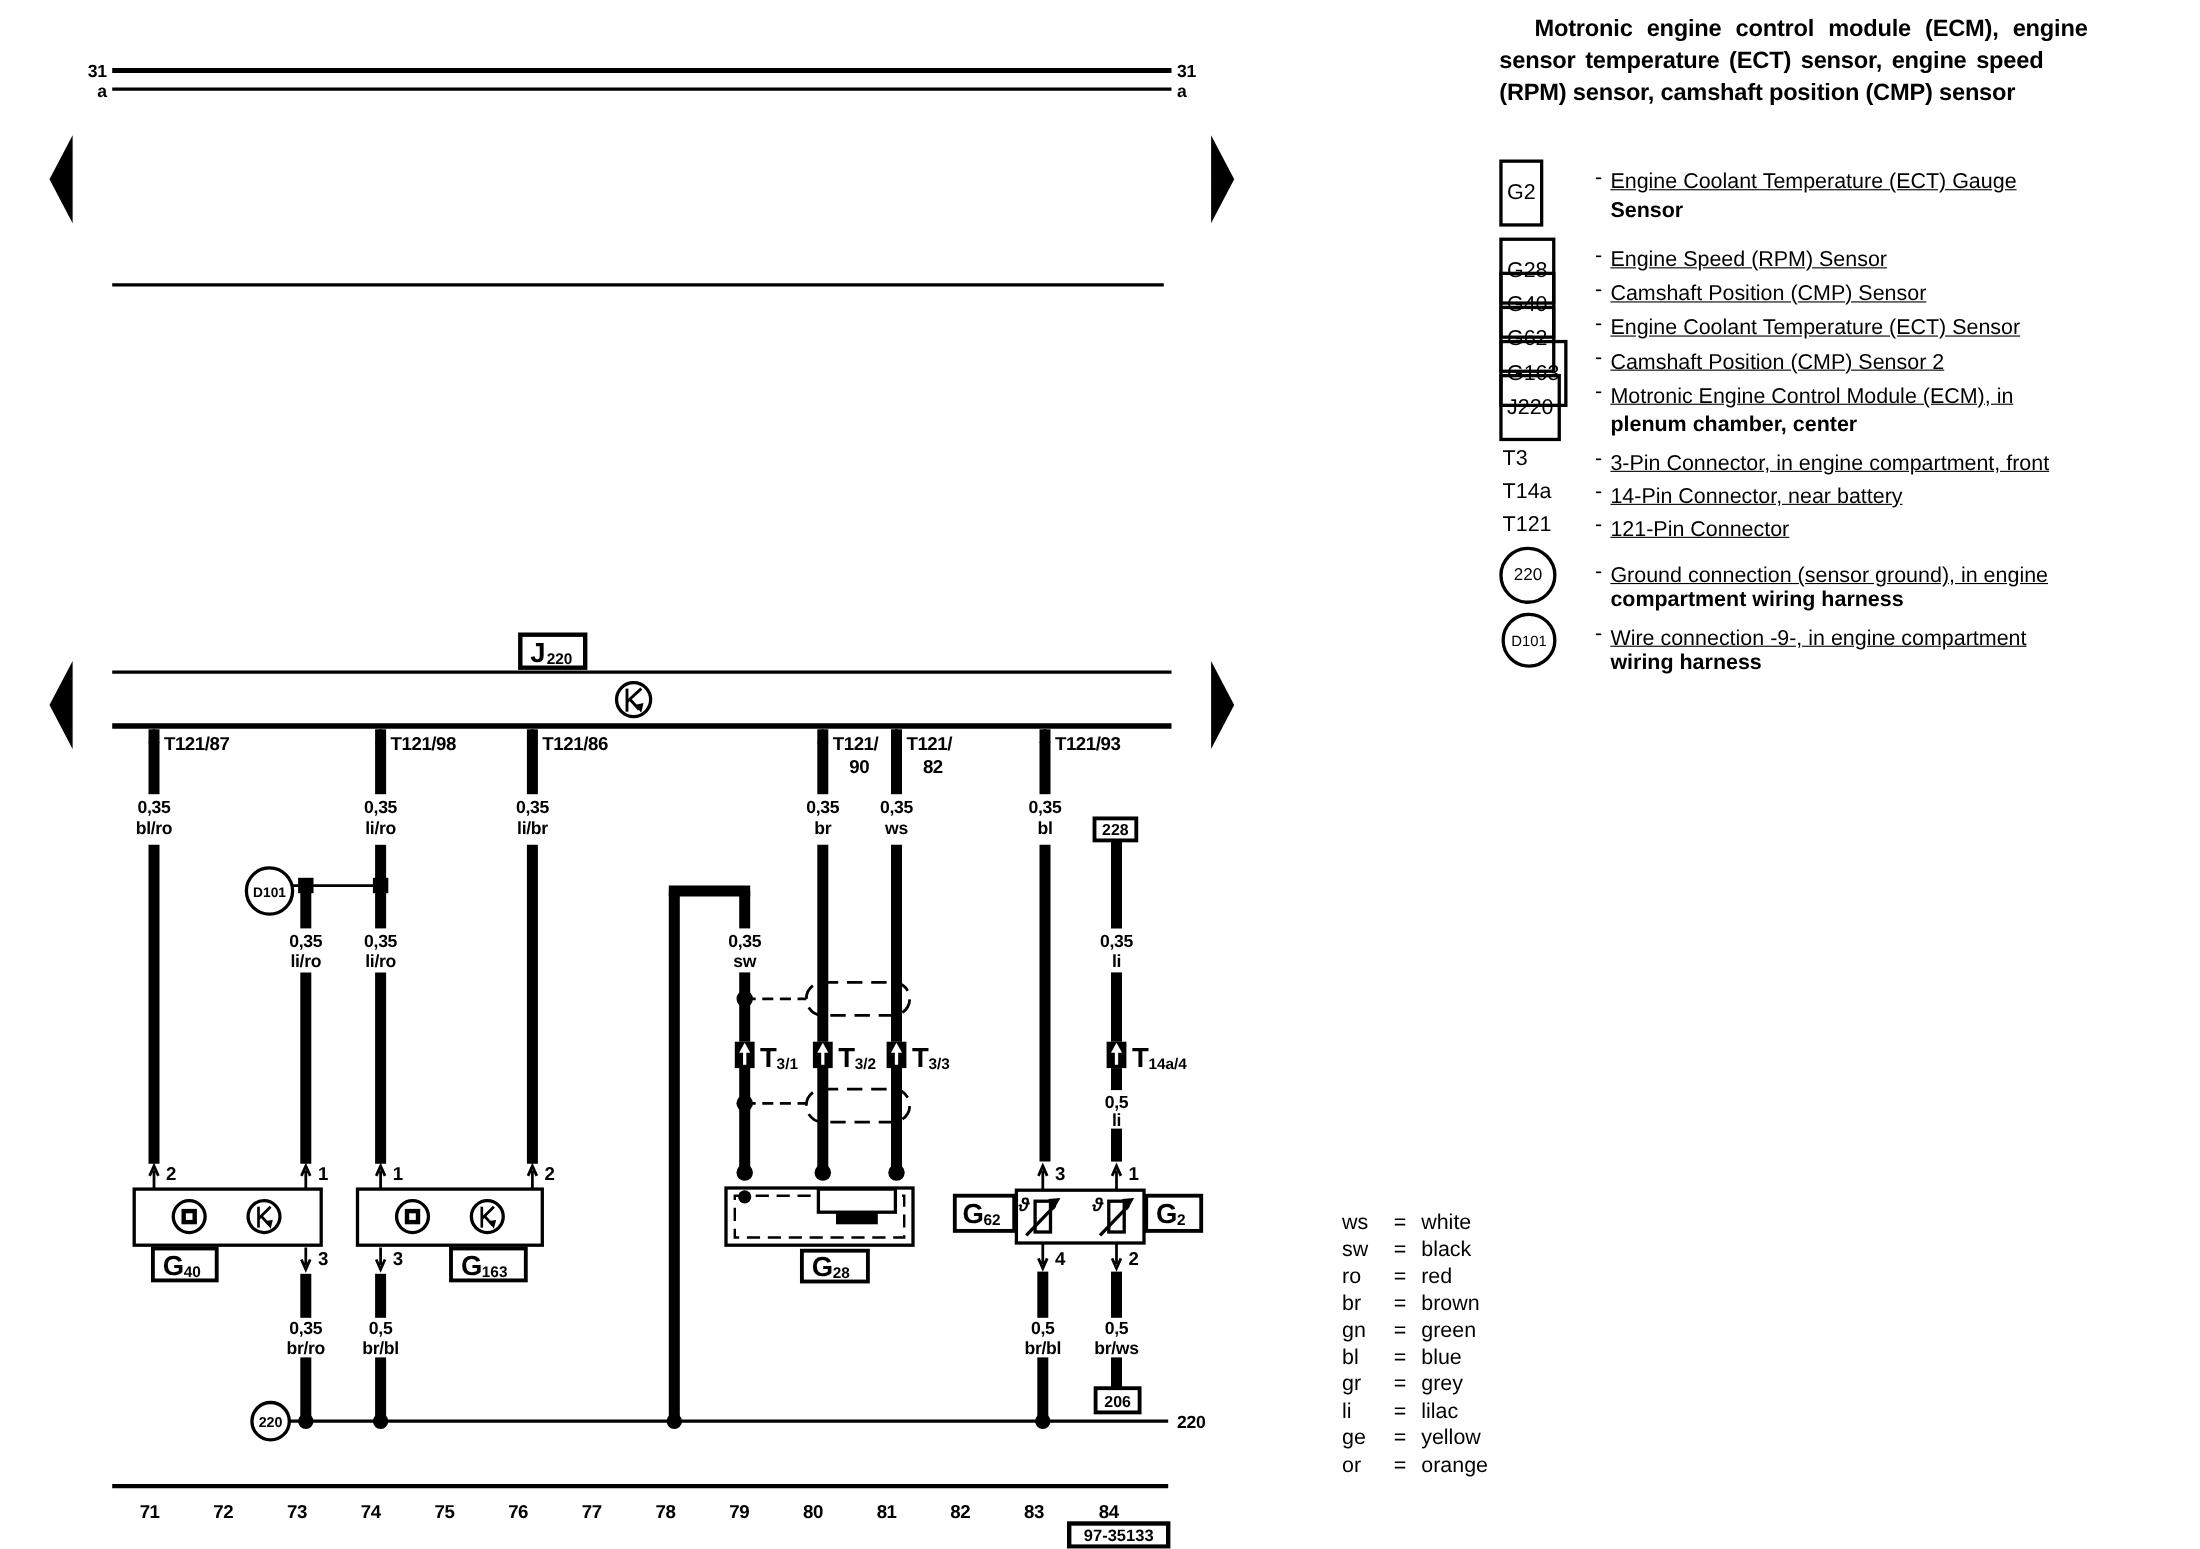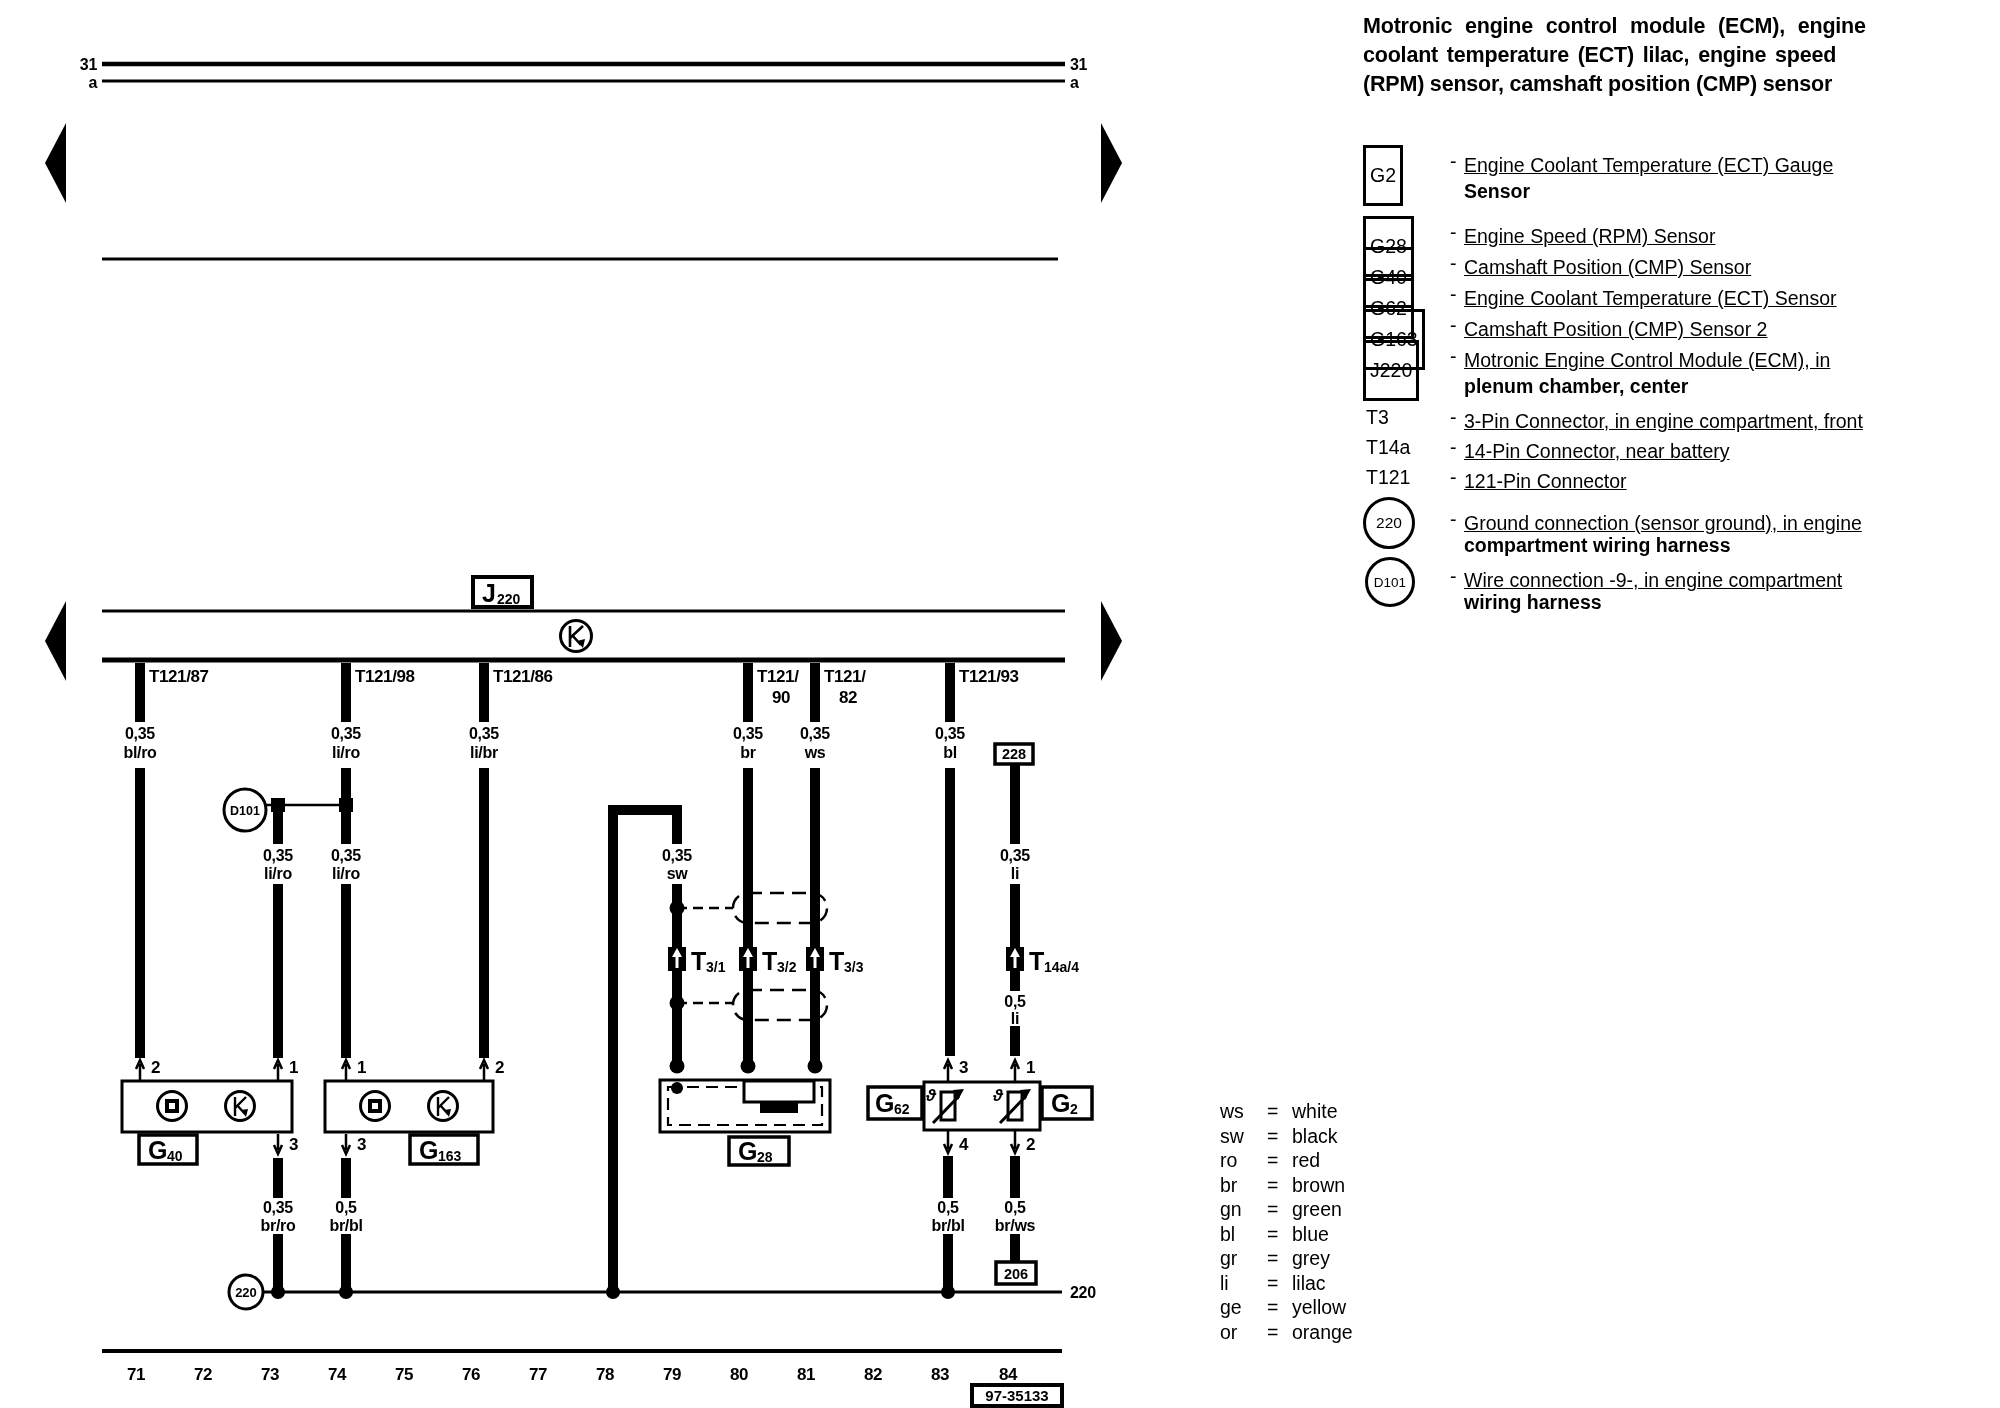--- a/index.html
+++ b/index.html
@@ -8,21 +8,21 @@
   .abs{position:absolute;}
   svg text{font-family:"Liberation Sans",sans-serif;fill:#000;}
   .wt{font-weight:bold;font-size:16px;letter-spacing:-0.3px;}
   .pt{font-weight:bold;font-size:17px;letter-spacing:-0.4px;}
   .big{font-weight:bold;font-size:25px;}
   .sub{font-weight:bold;font-size:14px;}
   .boxtxt{font-weight:bold;font-size:14.5px;}
   
   #title{position:absolute;left:1363px;top:12px;width:610px;font-weight:bold;
          font-size:21.5px;line-height:29px;letter-spacing:-0.2px;}
-  .j1{word-spacing:7px;} .j2{word-spacing:3px;}
+  .j1{word-spacing:7px;margin-left:32px;} .j2{word-spacing:3px;}
   .lg-row{position:absolute;left:1363px;white-space:nowrap;font-size:19.5px;}
   .lg-code{position:absolute;left:0;top:-5px;border:3px solid #000;padding:16px 4px;display:inline-block;}
   .lg-code-plain{position:absolute;left:3px;top:0;}
   .lg-dash{position:absolute;left:87px;top:0;}
   .lg-text{position:absolute;left:101px;top:4px;text-decoration:underline;}
   .lg-text2{position:absolute;left:101px;top:0;font-weight:bold;}
   .lg-circle{position:absolute;border:3px solid #000;border-radius:50%;
              display:flex;align-items:center;justify-content:center;font-size:15.5px;}
   #colorkey{position:absolute;left:1180px;top:1100px;font-size:19.5px;}
   .ck-row{height:24.5px;white-space:nowrap;margin-left:40px;}
@@ -347,21 +347,21 @@
   </g>
 
   <g>
     <rect x="972" y="1385" width="90" height="21" fill="#fff" stroke="#000" stroke-width="4"></rect>
     <text x="1017" y="1401" text-anchor="middle" style="font-size:15px;font-weight:bold">97-35133</text>
   </g>
 </svg>
 
 <div id="title">
   <div class="j1">Motronic engine control module (ECM), engine</div>
-  <div class="j2">coolant temperature (ECT) lilac, engine speed</div>
+  <div class="j2">sensor temperature (ECT) sensor, engine speed</div>
   <div>(RPM) sensor, camshaft position (CMP) sensor</div>
 </div>
 
 <div class="lg-row" style="top:150px">
   <span class="lg-code">G2</span>
   <span class="lg-dash">-</span>
   <span class="lg-text">Engine Coolant Temperature (ECT) Gauge</span>
 </div>
 <div class="lg-row" style="top:180px">
   <span class="lg-text2">Sensor</span>

